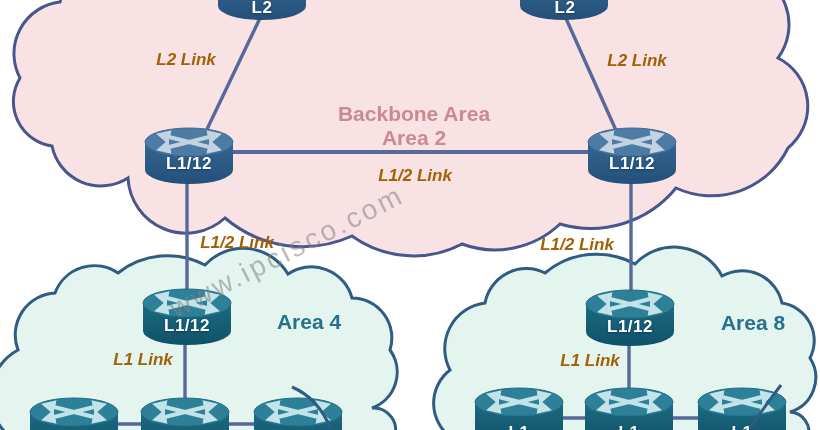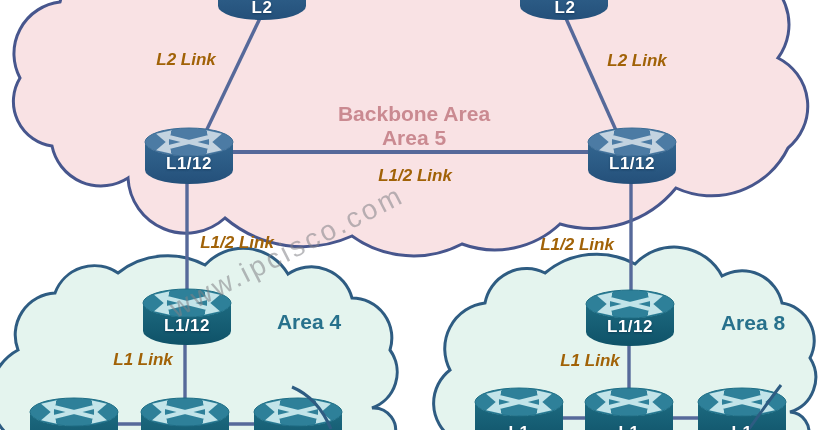--- a/index.html
+++ b/index.html
@@ -130,21 +130,21 @@
       <use href="#rtr-teal" transform="translate(629,402)"></use>
       <use href="#rtr-teal" transform="translate(742,402)"></use>
     </g>
 
     <path class="cloud-artifact" d="M292 387 Q318 398 331 429"></path>
     <path class="cloud-artifact" d="M781 385 Q768 402 749 429"></path>
   </svg>
 
   <div class="lbl bb-title" style="left:414px;top:85px;margin-top:41px;">
     <div>Backbone Area</div>
-    <div>Area 5</div>
+    <div>Area 2</div>
   </div>
   <div class="lbl area-title" style="left:309px;top:322px;">Area 4</div>
   <div class="lbl area-title" style="left:753px;top:323px;">Area 8</div>
 
   <div class="lbl link-lbl" style="left:186px;top:60px;">L2 Link</div>
   <div class="lbl link-lbl" style="left:637px;top:61px;">L2 Link</div>
   <div class="lbl link-lbl" style="left:415px;top:176px;">L1/2 Link</div>
   <div class="lbl link-lbl" style="left:237px;top:243px;">L1/2 Link</div>
   <div class="lbl link-lbl" style="left:577px;top:245px;">L1/2 Link</div>
   <div class="lbl link-lbl" style="left:143px;top:360px;">L1 Link</div>

